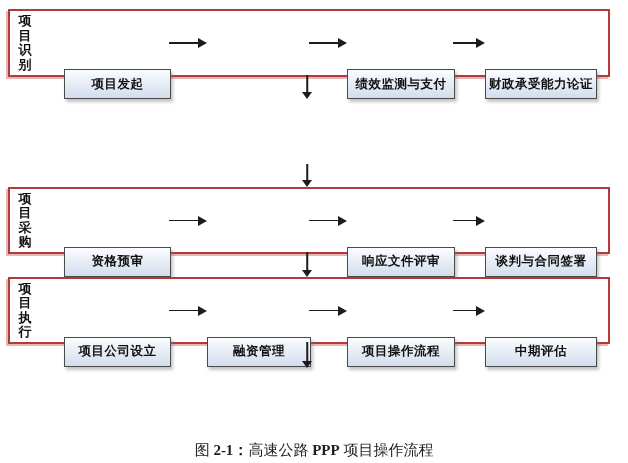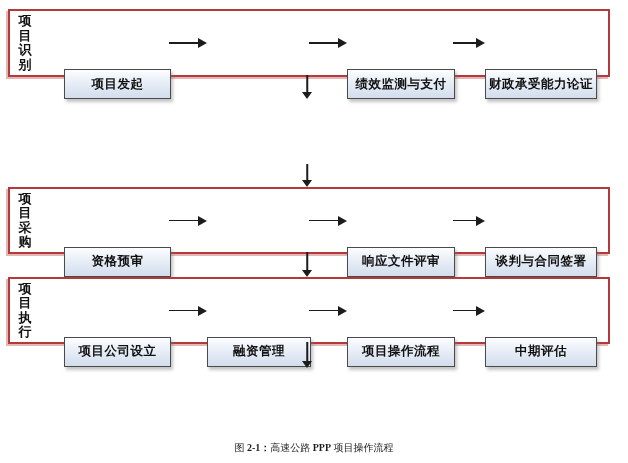--- a/index.html
+++ b/index.html
@@ -50,21 +50,21 @@
                   top:0;bottom:6px;width:1.5px;background:var(--arrow,#1c1c1c);}
   .varrow::after{content:"";position:absolute;left:50%;transform:translateX(-50%);bottom:0;
                  width:0;height:0;border-top:7px solid var(--arrow,#1c1c1c);
                  border-left:5px solid transparent;border-right:5px solid transparent;}
   .v1{top:75px;height:24px}
   .v2{top:164px;height:23px}
   .v3{top:252px;height:25px}
   .v4{top:342px;height:26px}
   
   .caption{position:absolute;top:441px;left:0;width:628px;text-align:center;
-           font-family:"Liberation Serif","DejaVu Serif",serif;font-size:10px;color:#1e1e1e;}
+           font-family:"Liberation Serif","DejaVu Serif",serif;font-size:15px;color:#1e1e1e;}
   .caption .b{font-weight:bold;}
   
   .wm{position:absolute;right:3px;top:429px;text-align:right;font-style:italic;line-height:1.1;}
   .wm-brand{font-size:16px;font-weight:bold;color:#101010;
             font-family:"Liberation Sans","DejaVu Sans",sans-serif;}
   .wm-url{font-size:12.5px;color:var(--wm-red,#e42b2b);
           font-family:"Liberation Sans","DejaVu Sans",sans-serif;}
 </style>
 </head>
 <body>

